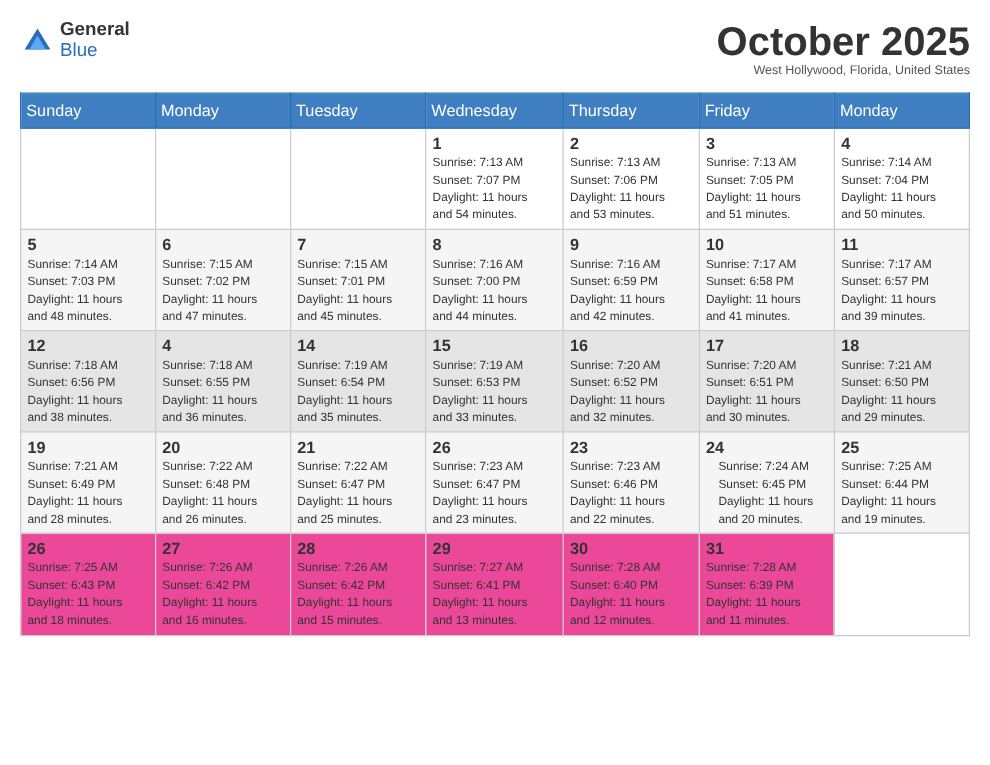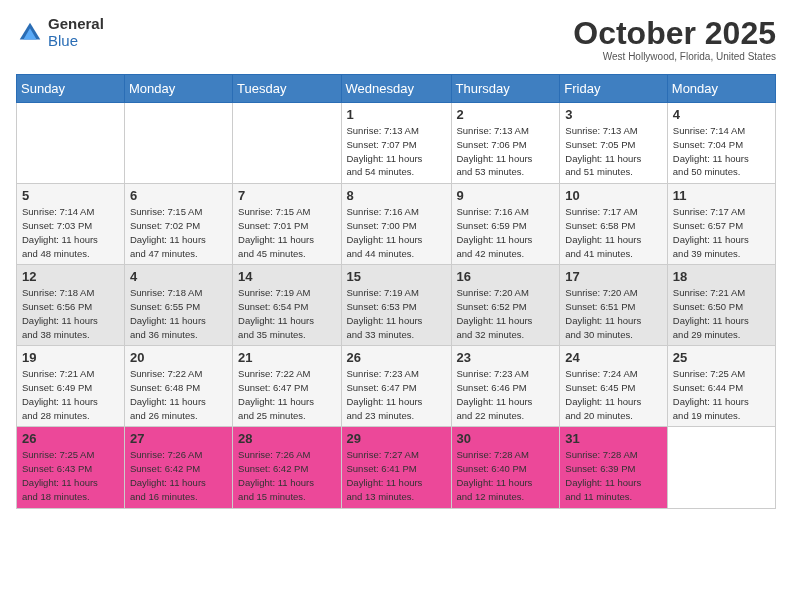--- a/index.html
+++ b/index.html
@@ -301,21 +301,21 @@
         </td>
         <td>
           <span class="day-number">23</span>
           <div class="day-info" style="white-space: pre-line;">Sunrise: 7:23 AM
 Sunset: 6:46 PM
 Daylight: 11 hours
 and 22 minutes.</div>
         </td>
         <td>
           <span class="day-number">24</span>
-          <div class="day-info" style="white-space: pre-line;">Sunrise: 7:24 AM
+          <div class="day-info" style="white-space: pre-line; margin-left: 10px;">Sunrise: 7:24 AM
 Sunset: 6:45 PM
 Daylight: 11 hours
 and 20 minutes.</div>
         </td>
         <td>
           <span class="day-number">25</span>
           <div class="day-info" style="white-space: pre-line;">Sunrise: 7:25 AM
 Sunset: 6:44 PM
 Daylight: 11 hours
 and 19 minutes.</div>

